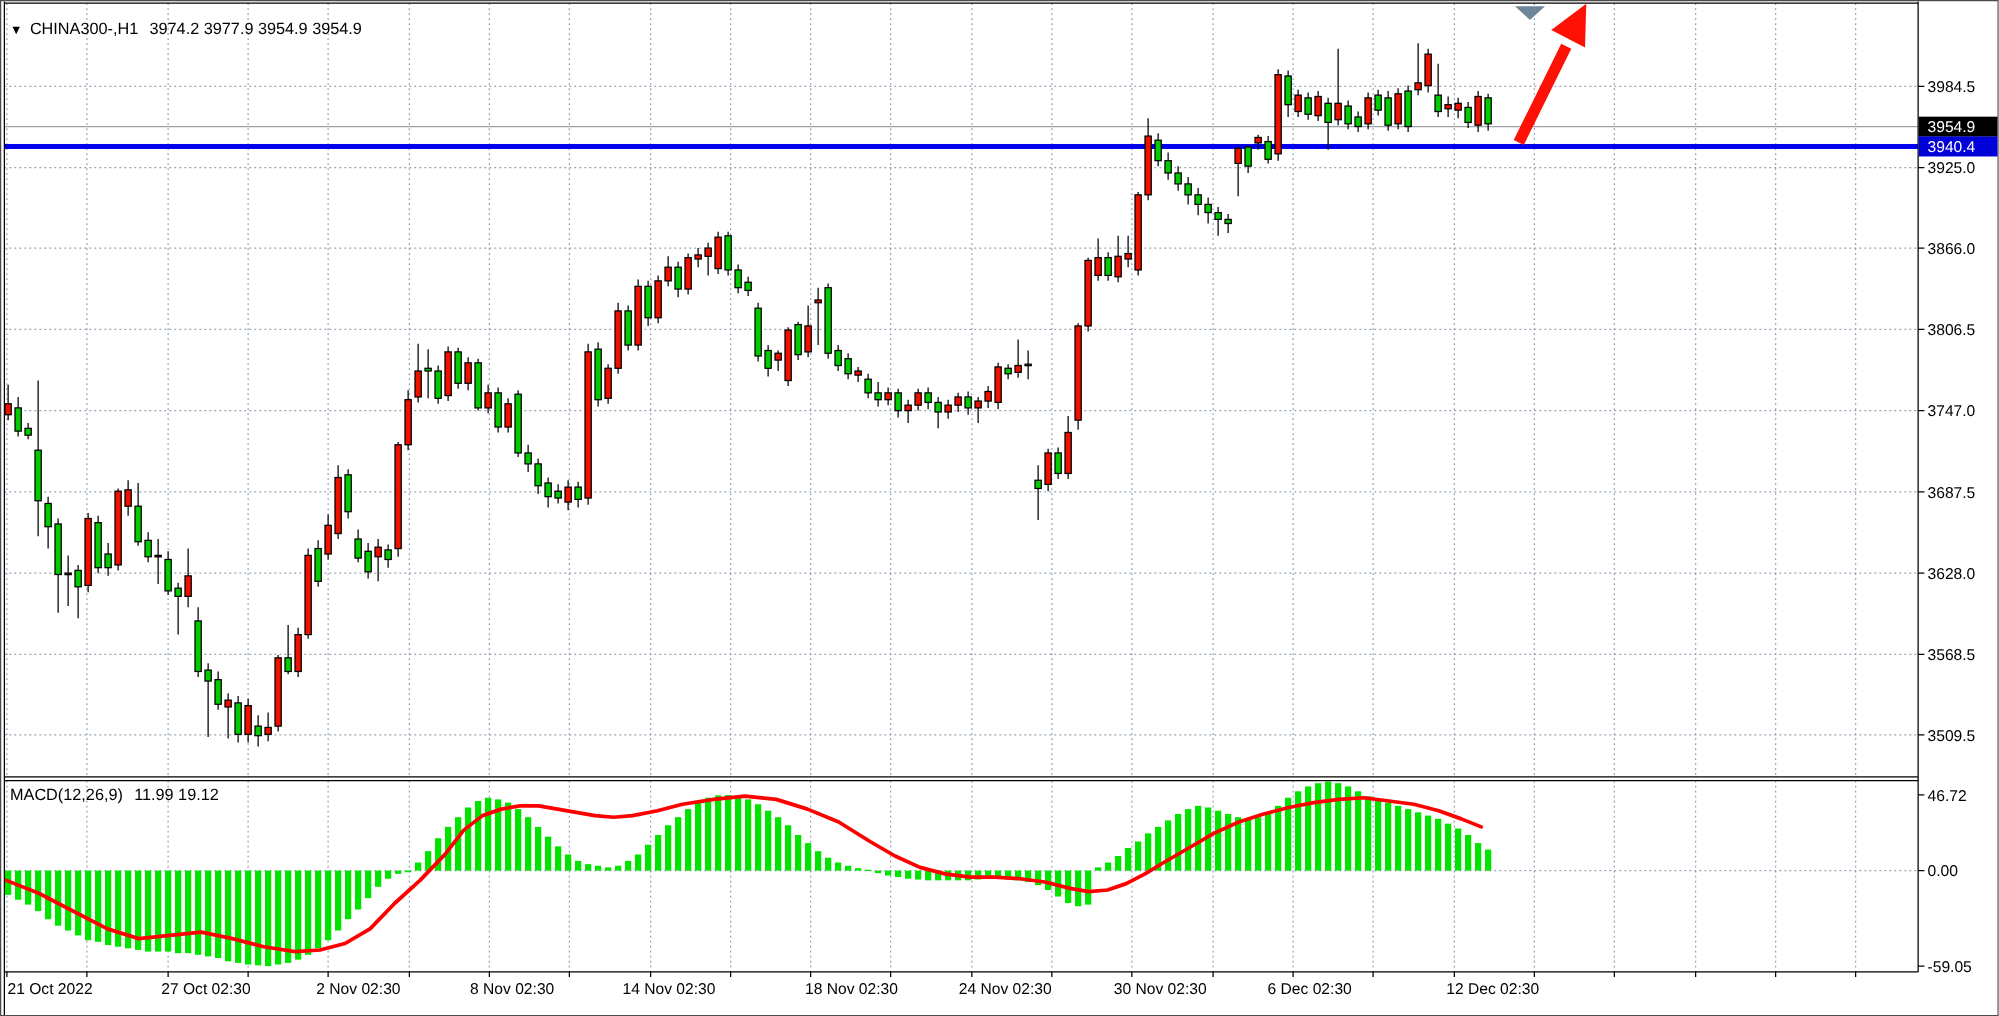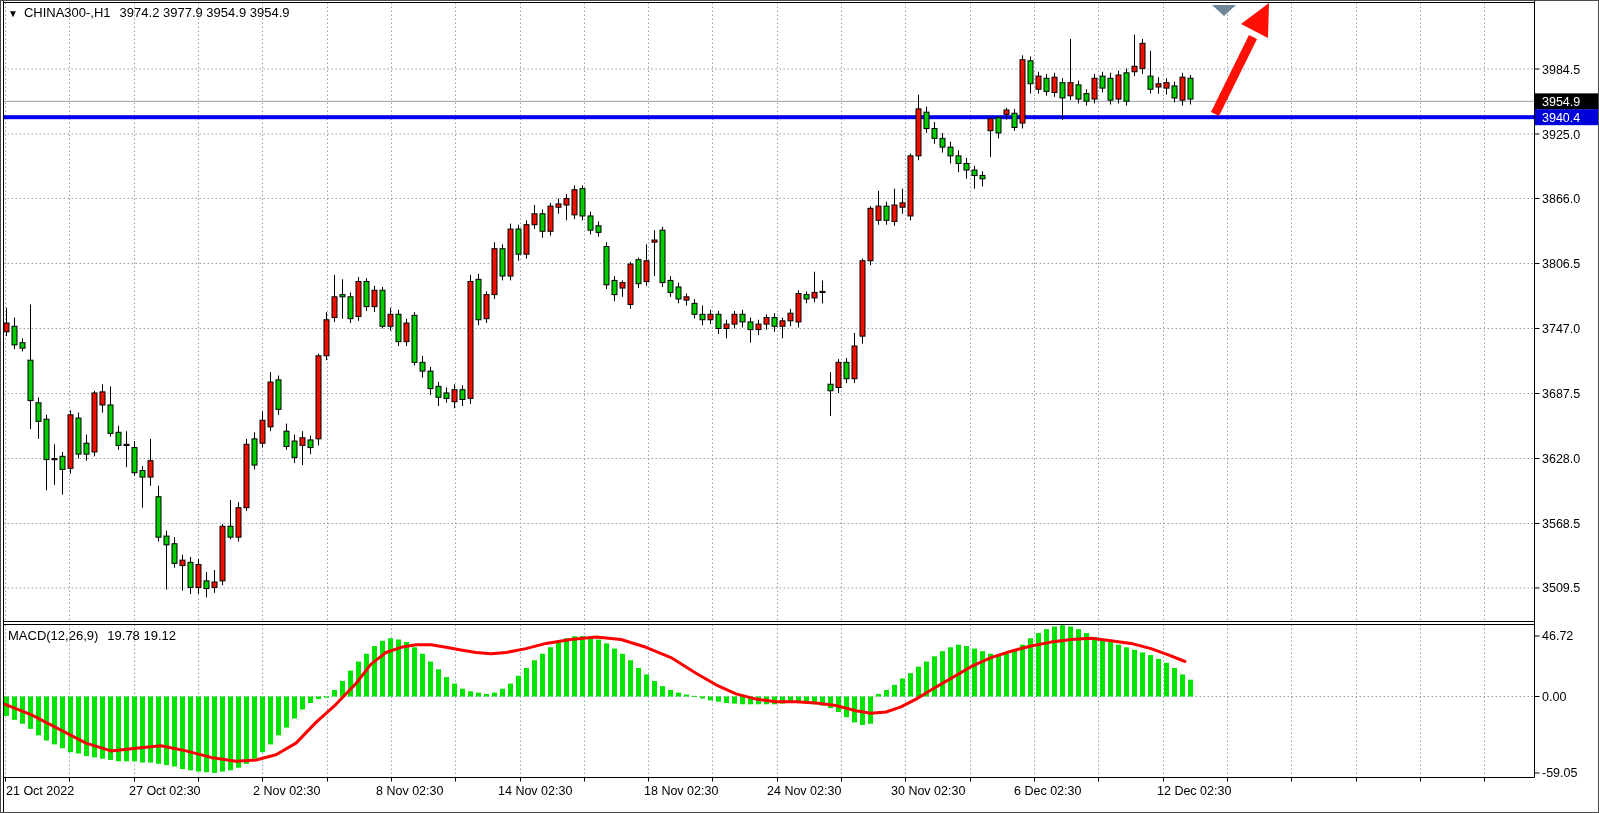--- a/index.html
+++ b/index.html
@@ -1,21 +1,21 @@
 <!DOCTYPE html>
 <html><head>
 <meta charset="utf-8">
 <style>
   html,body{margin:0;padding:0;background:#d4d0c8;font-family:"Liberation Sans",sans-serif;}
   #chart-window{position:relative;width:1599px;height:813px;background:#ffffff;overflow:hidden;
     border:1px solid #4a4a4a;box-sizing:border-box;}
   #chart-svg{position:absolute;left:0;top:0;}
   .overlay{position:absolute;color:#000;font-size:13px;white-space:pre;pointer-events:none;
     font-family:"Liberation Sans",sans-serif;}
-  #title-bar{left:7px;top:4px;}
+  #title-bar{left:7px;top:14px;}
   #title-bar .tri{font-size:10px;margin-right:6px;pointer-events:auto;cursor:pointer;}
   #macd-label{left:7px;top:627px;}
   .sp{margin-left:9px;}
 </style>
 </head>
 <body>
 
 <div id="chart-window">
   <svg id="chart-svg" width="1599" height="813">
       <g stroke="#8fa0b2" stroke-width="1" stroke-dasharray="1.5,2.5">
@@ -610,14 +610,14 @@
       </g>
       <polygon points="1211,4 1235,4 1223,15" fill="#6e8697"></polygon>
       <g>
         <line x1="1214" y1="113" x2="1252" y2="36" stroke="#ff1005" stroke-width="9"></line>
         <polygon points="1268,2 1267,37 1240,23" fill="#ff1005"></polygon>
       </g>
     </svg>
 
   <div id="title-bar" class="overlay"><span class="tri">▼</span><span>CHINA300-,H1</span><span class="sp">3974.2 3977.9 3954.9 3954.9</span></div>
 
-  <div id="macd-label" class="overlay"><span>MACD(12,26,9)</span><span class="sp">19.78 19.12</span></div>
+  <div id="macd-label" class="overlay"><span>MACD(12,26,9)</span><span class="sp">11.99 19.12</span></div>
 </div>
 
 </body></html>

